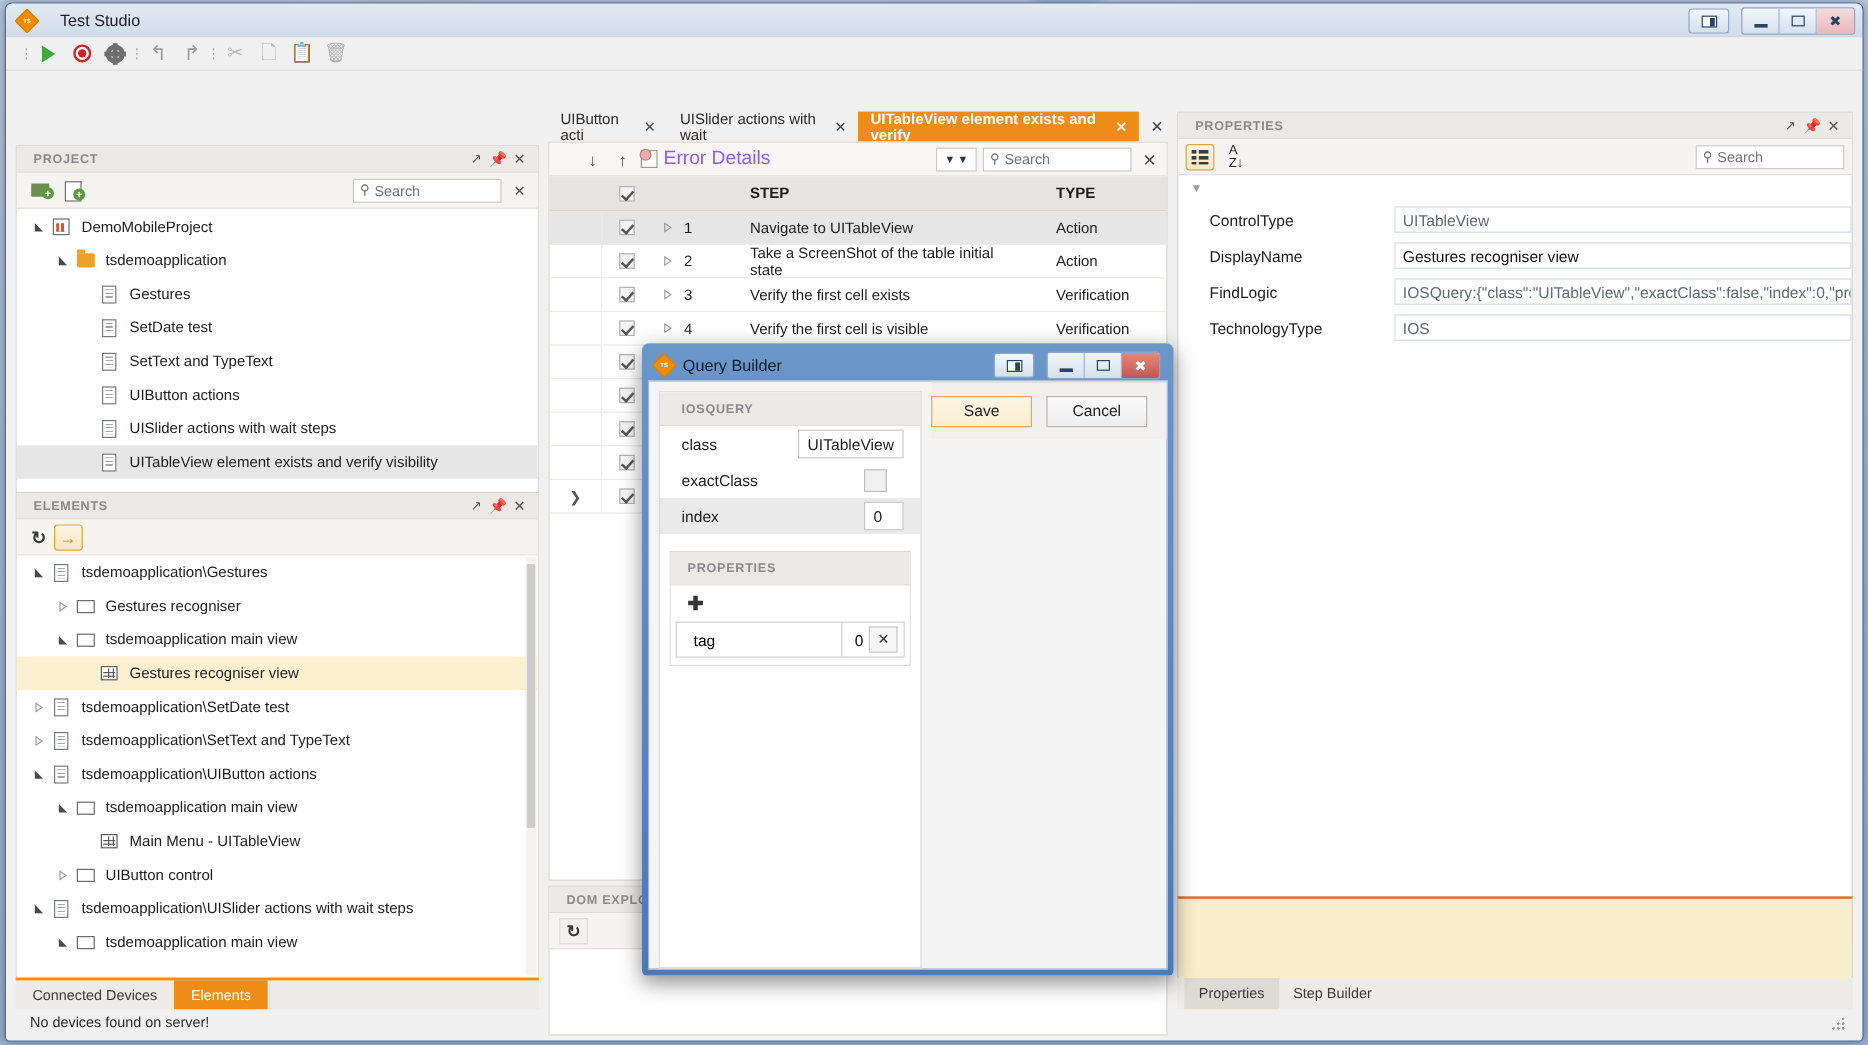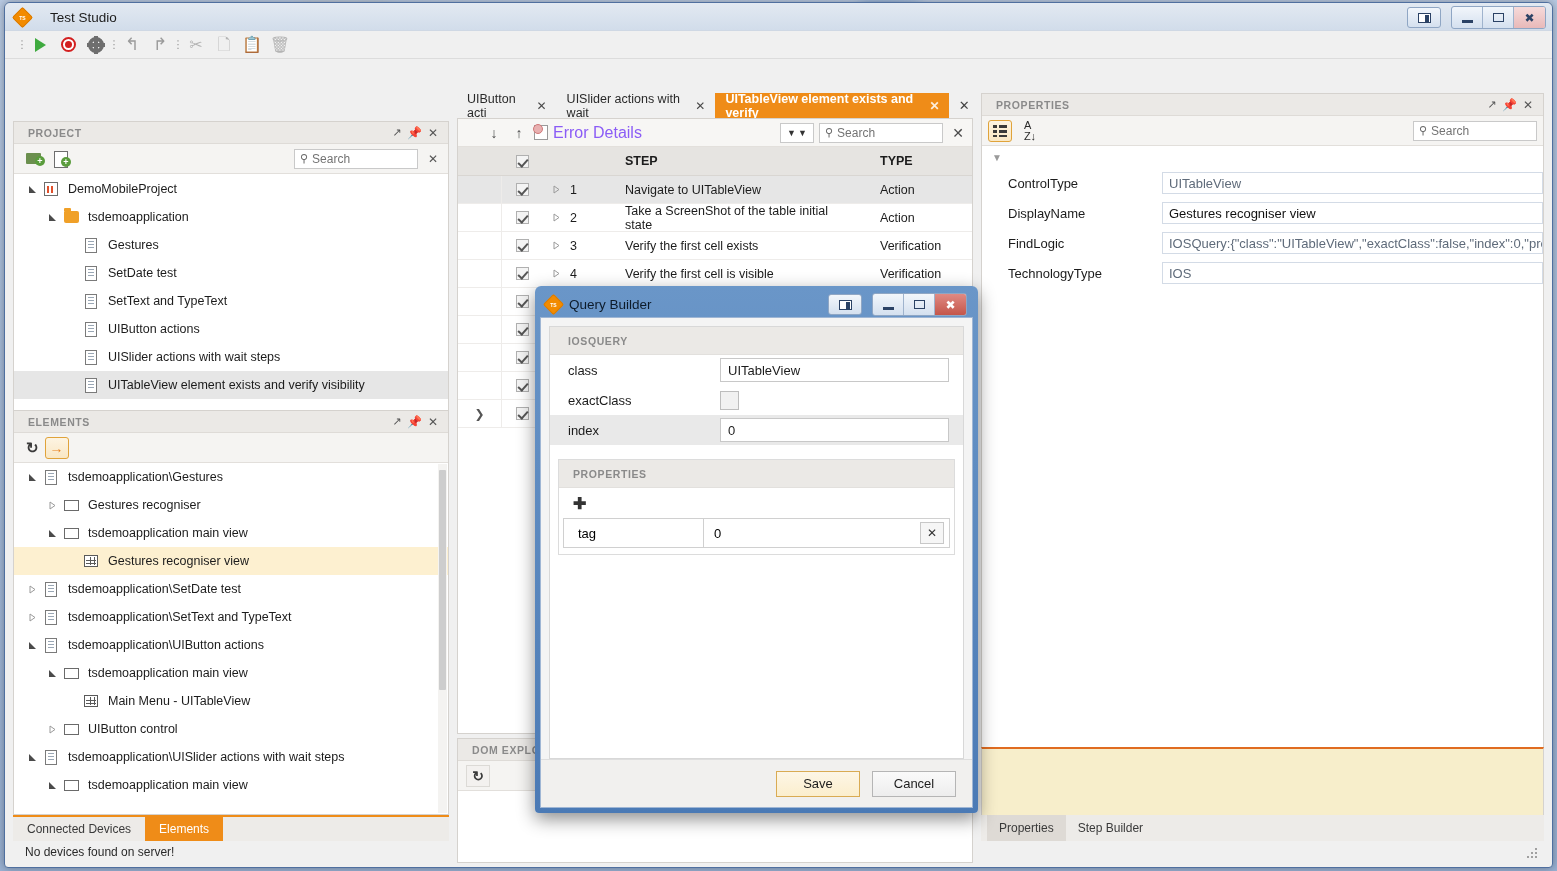--- a/index.html
+++ b/index.html
@@ -230,21 +230,21 @@
   #dialog {
     position:absolute; left:530px; top:283px; width:443px; height:527px;
     background: linear-gradient(180deg,#6a96c8,#4b7ab5);
     border-radius:6px 6px 4px 4px; padding:5px;
     box-shadow: 0 6px 18px rgba(0,0,0,.45);
   }
   #dlg-title { height:26px; display:flex; align-items:center; gap:8px; padding-left:6px;
                position:relative; }
   #dlg-title .t { color:#0d1b2a; font-size:13.5px; }
   #dlg-body { position:absolute; left:5px; right:5px; top:31px; bottom:5px; background:#f4f4f4;
-              border:1px solid #9fb6d4; display:flex; flex-direction:column; }
+              border:1px solid #9fb6d4; display:flex; flex-direction:row; }
   #dlg-content { flex:1; background:#fff; margin:8px 8px 0 8px; border:1px solid #d8d8d8; overflow:hidden;}
   .sect-hdr { height:28px; background:#ebe9e6; display:flex;align-items:center;
               padding-left:18px; font-size:10.5px; font-weight:bold; letter-spacing:.6px; color:#8a8a8a;
               border-bottom:1px solid #e2e0dd;}
   .qrow { height:30px; display:flex; align-items:center; font-size:13px; color:#1c1c1c;}
   .qrow.alt { background:#e9e9e9; }
   .qrow .qlbl { width:170px; padding-left:18px; }
   .qrow .qinput { flex:1; margin-right:14px; height:24px; border:1px solid #c8c8c8; background:#fff;
                   display:flex;align-items:center;padding:0 7px; }
   .qrow .qcheck { width:19px;height:19px;border:1px solid #bdbdbd;background:#f1f1f1; }

